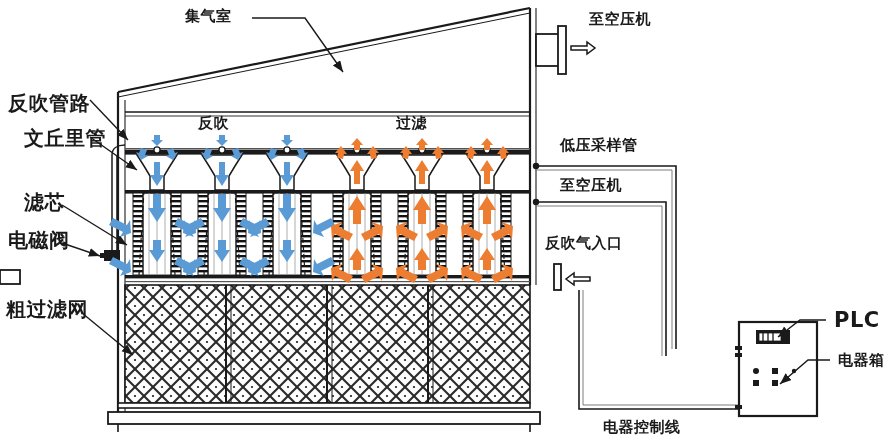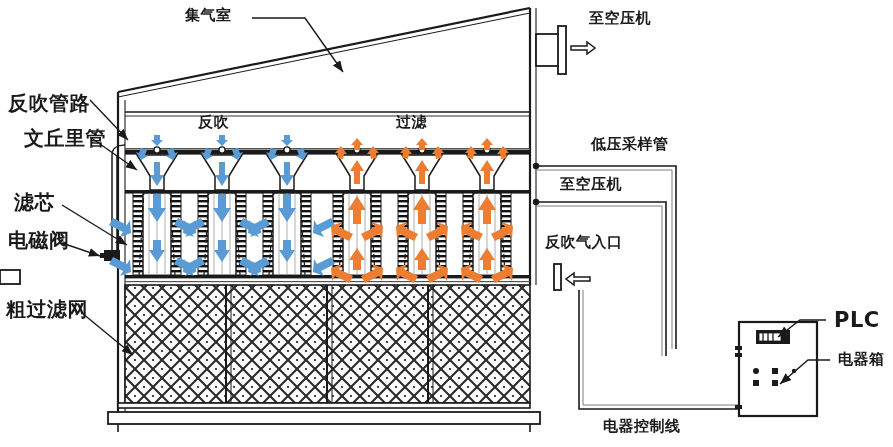--- a/index.html
+++ b/index.html
@@ -5,21 +5,21 @@
 <style>
   html,body{margin:0;padding:0;background:#ffffff;}
   body{
     width:893px;height:447px;position:relative;overflow:hidden;
     font-family:"DejaVu Sans","Liberation Sans",sans-serif;
   }
   #stage{position:absolute;left:0;top:0;width:893px;height:447px;}
   svg{display:block;}
   .lbl{
     position:absolute;
-    font-family:Liberation Serif, serif;
+    font-family:Liberation Sans, sans-serif;
     font-weight:bold;
     color:#1a1a1a;
     white-space:nowrap;
     line-height:1;
     letter-spacing:0.5px;
   }
   .lbl-cn{font-size:15px;}
   .lbl-cn-sm{font-size:20px;}
   .lbl-lat{font-size:21px;font-family:"DejaVu Sans","Liberation Sans",sans-serif;}
 </style>
@@ -344,31 +344,31 @@
 </svg>
 
 <div class="lbl lbl-cn" style="left:185px;top:8px;">集气室</div>
 
 <div class="lbl lbl-cn" style="left:589px;top:11px;">至空压机</div>
 
 <div class="lbl lbl-cn-sm" style="left:8px;top:93px;">反吹管路</div>
 
 <div class="lbl lbl-cn-sm" style="left:8px;top:128px;margin-left:16px;">文丘里管</div>
 
-<div class="lbl lbl-cn-sm" style="left:14px;top:192px;">滤芯</div>
+<div class="lbl lbl-cn-sm" style="left:24px;top:192px;">滤芯</div>
 
 <div class="lbl lbl-cn-sm" style="left:8px;top:230px;">电磁阀</div>
 
 <div class="lbl lbl-cn-sm" style="left:6px;top:299px;">粗过滤网</div>
 
 <div class="lbl lbl-cn" style="left:198px;top:115px;">反吹</div>
 
 <div class="lbl lbl-cn" style="left:396px;top:115px;">过滤</div>
 
-<div class="lbl lbl-cn" style="left:591px;top:137px;">低压采样管</div>
+<div class="lbl lbl-cn" style="left:560px;top:137px;">低压采样管</div>
 
 <div class="lbl lbl-cn" style="left:560px;top:177px;">至空压机</div>
 
 <div class="lbl lbl-cn" style="left:545px;top:235px;">反吹气入口</div>
 
 <div class="lbl lbl-lat" style="left:834px;top:310px;">PLC</div>
 
 <div class="lbl lbl-cn" style="left:838px;top:352px;">电器箱</div>
 
 <div class="lbl lbl-cn" style="left:603px;top:419px;">电器控制线</div>

